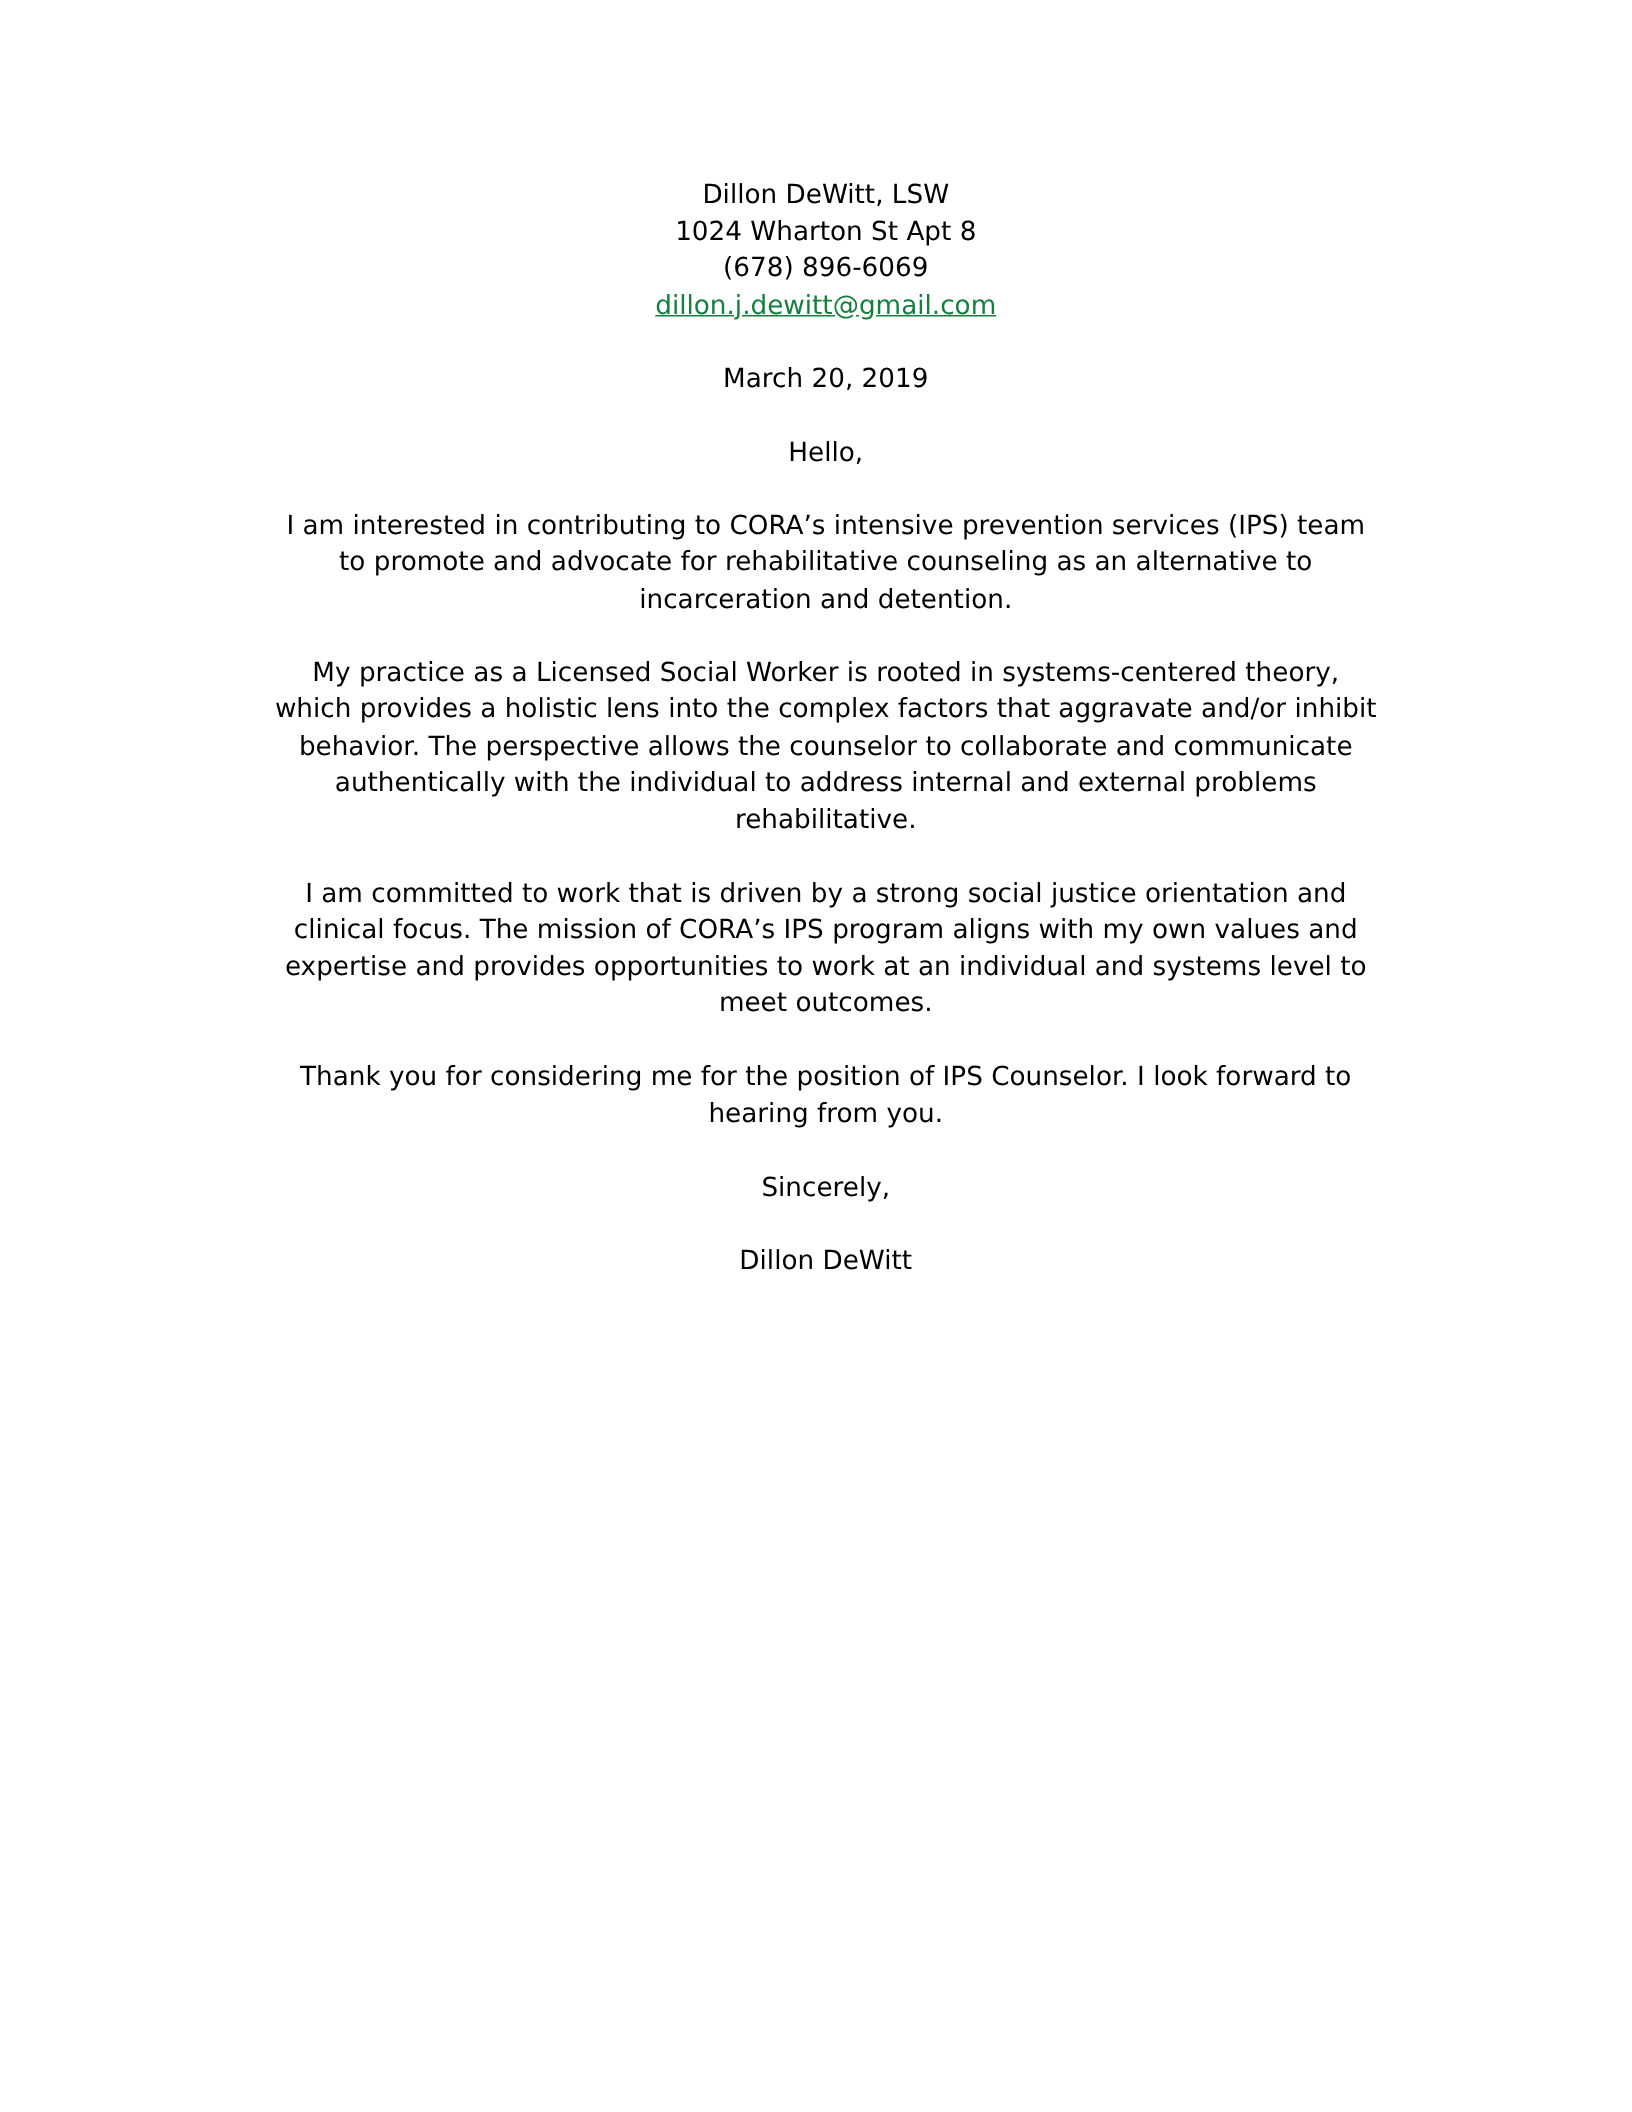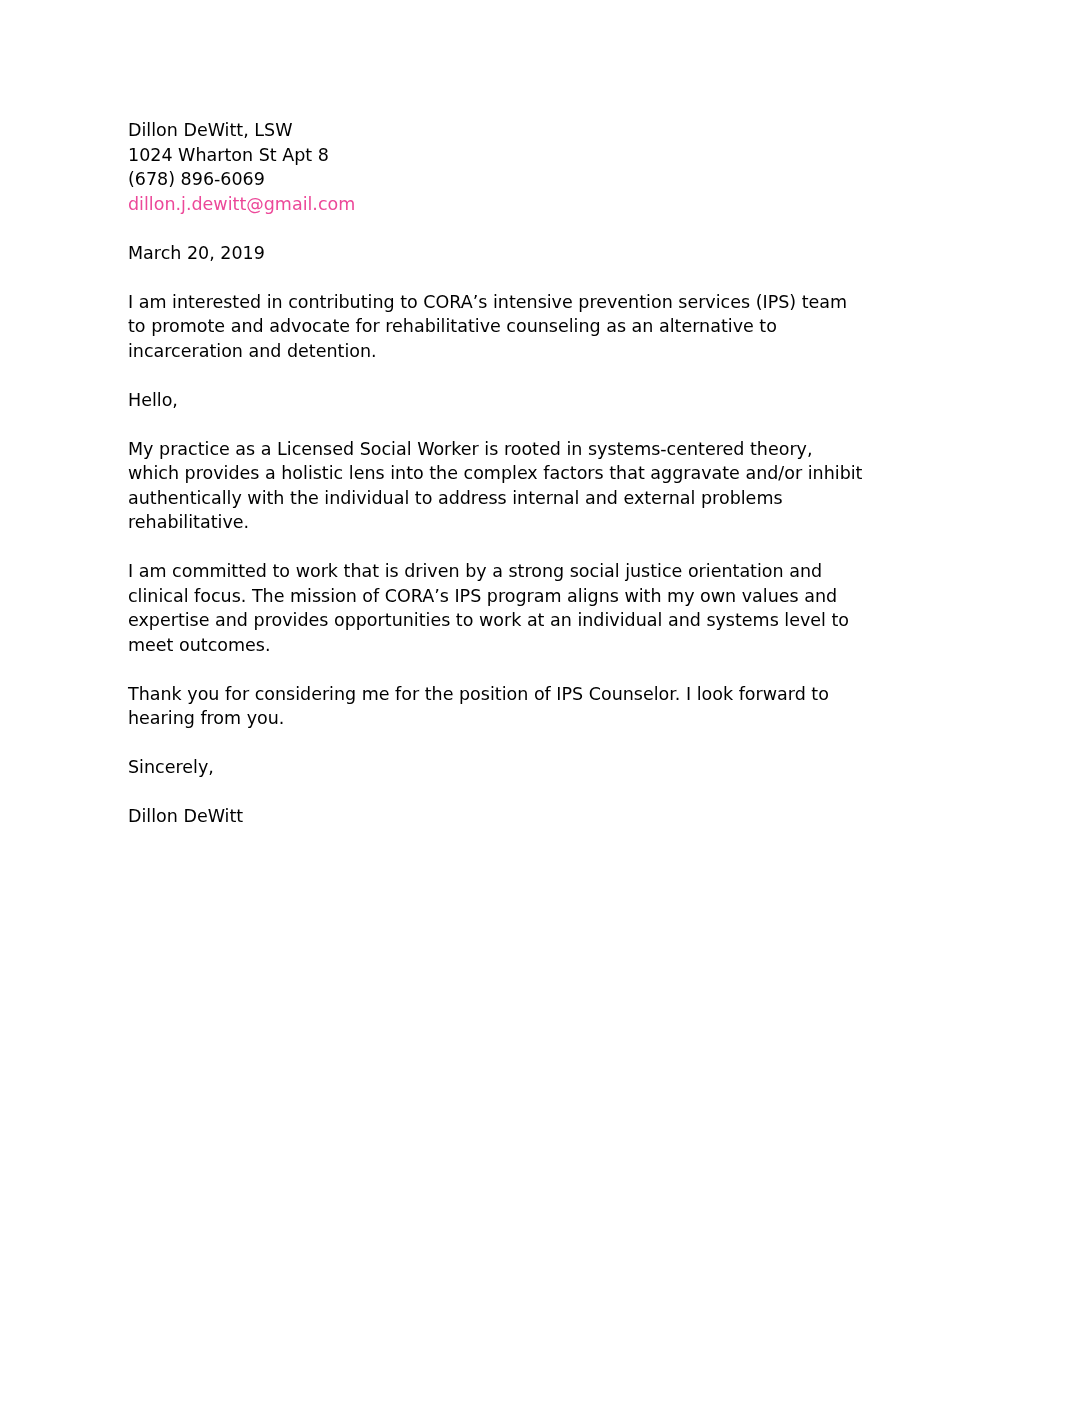--- a/index.html
+++ b/index.html
@@ -16,58 +16,61 @@
     font-size: 17.5px;
     line-height: 24.5px;
     color: #000000;
     overflow: hidden;
   }
   .content {
     position: absolute;
     left: 128px;
     top: 118px;
     width: 845px;
+    text-align: center;
   }
   .block {
     margin: 0 0 24.5px 0;
   }
   .line {
     white-space: nowrap;
   }
   a.email-link {
-    color: #ec4899;
+    color: #15803d;
+    text-decoration: underline;
     cursor: pointer;
   }
 </style>
 </head>
 <body>
 
 <div class="page">
   <div class="content">
 
     <div class="block">
       <div class="line">Dillon DeWitt, LSW</div>
       <div class="line">1024 Wharton St Apt 8</div>
       <div class="line">(678) 896-6069</div>
       <div class="line"><a class="email-link">dillon.j.dewitt@gmail.com</a></div>
     </div>
 
     <div class="block">March 20, 2019</div>
 
+    <div class="block">Hello,</div>
+
     <div class="block">
       <div class="line">I am interested in contributing to CORA’s intensive prevention services (IPS) team</div>
       <div class="line">to promote and advocate for rehabilitative counseling as an alternative to</div>
       <div class="line">incarceration and detention.</div>
     </div>
 
-    <div class="block">Hello,</div>
-
     <div class="block">
       <div class="line">My practice as a Licensed Social Worker is rooted in systems-centered theory,</div>
       <div class="line">which provides a holistic lens into the complex factors that aggravate and/or inhibit</div>
+      <div class="line">behavior. The perspective allows the counselor to collaborate and communicate</div>
       <div class="line">authentically with the individual to address internal and external problems</div>
       <div class="line">rehabilitative.</div>
     </div>
 
     <div class="block">
       <div class="line">I am committed to work that is driven by a strong social justice orientation and</div>
       <div class="line">clinical focus. The mission of CORA’s IPS program aligns with my own values and</div>
       <div class="line">expertise and provides opportunities to work at an individual and systems level to</div>
       <div class="line">meet outcomes.</div>
     </div>

